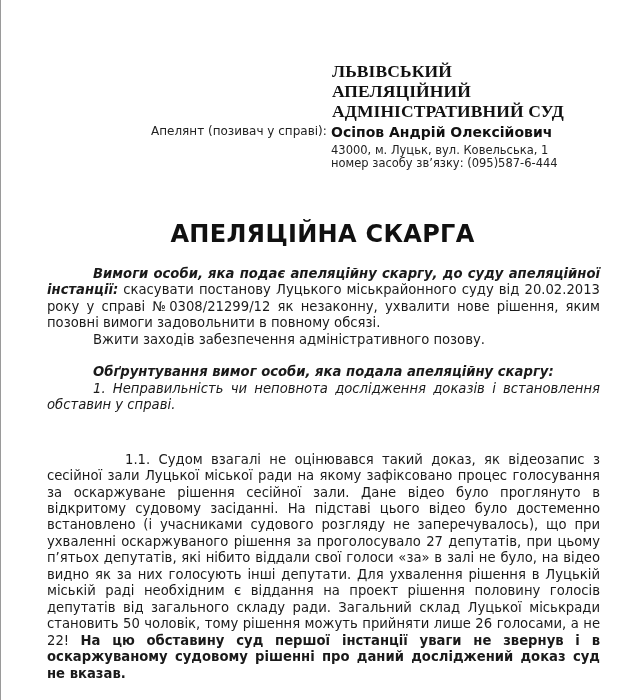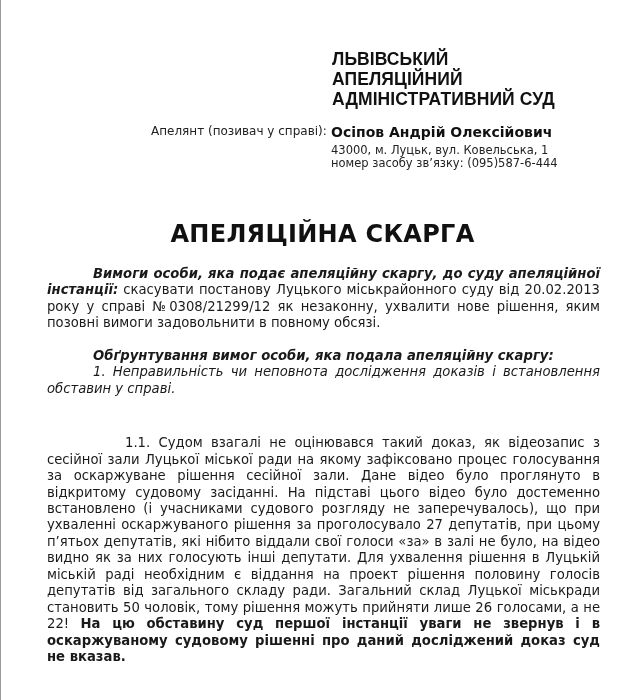--- a/index.html
+++ b/index.html
@@ -19,22 +19,22 @@
       position: absolute;
       left: 0;
       top: 0;
       width: 1px;
       height: 700px;
       background: #9a9a9a;
     }
     .court-header {
       position: absolute;
       left: 332px;
-      top: 49px;
-      font-family: Liberation Sans, sans-serif;
+      top: 61px;
+      font-family: Liberation Serif, serif;
       font-weight: bold;
       font-size: 17.5px;
       line-height: 20px;
       letter-spacing: 0.1px;
       color: #111;
     }
     .court-header div { white-space: nowrap; }
 
     .appellant-label {
       position: absolute;
@@ -114,17 +114,18 @@
 <div class="appellant-name">Осіпов Андрій Олексійович</div>
 <div class="appellant-details">
   <div>43000, м. Луцьк, вул. Ковельська, 1</div>
   <div>номер засобу зв’язку: (095)587-6-444</div>
 </div>
 
 <div class="doc-title">АПЕЛЯЦІЙНА СКАРГА</div>
 
 <div class="body-text">
   <p><span class="bi">Вимоги особи, яка подає апеляційну скаргу, до суду апеляційної інстанції:</span><span> скасувати постанову Луцького міськрайонного суду від 20.02.2013 року у справі №0308/21299/12 як незаконну, ухвалити нове рішення, яким позовні вимоги задовольнити в повному обсязі.</span></p>
+  <p>Вжити заходів забезпечення адміністративного позову.</p>
   <div class="gap"></div>
   <p><span class="bi">Обґрунтування вимог особи, яка подала апеляційну скаргу:</span></p>
   <p class="it">1. Неправильність чи неповнота дослідження доказів і встановлення обставин у справі.</p>
   <p class="indent-big"><span>1.1. Судом взагалі не оцінювався такий доказ, як відеозапис з сесійної зали Луцької міської ради на якому зафіксовано процес голосування за оскаржуване рішення сесійної зали. Дане відео було проглянуто в відкритому судовому засіданні. На підставі цього відео було достеменно встановлено (і учасниками судового розгляду не заперечувалось), що при ухваленні оскаржуваного рішення за проголосувало 27 депутатів, при цьому п’ятьох депутатів, які нібито віддали свої голоси «за» в залі не було, на відео видно як за них голосують інші депутати. Для ухвалення рішення в Луцькій міській раді необхідним є віддання на проект рішення половину голосів депутатів від загального складу ради. Загальний склад Луцької міськради становить 50 чоловік, тому рішення можуть прийняти лише 26 голосами, а не 22! </span><span class="b">На цю обставину суд першої інстанції уваги не звернув і в оскаржуваному судовому рішенні про даний досліджений доказ суд не вказав.</span></p>
 </div>
 
 </body></html>

